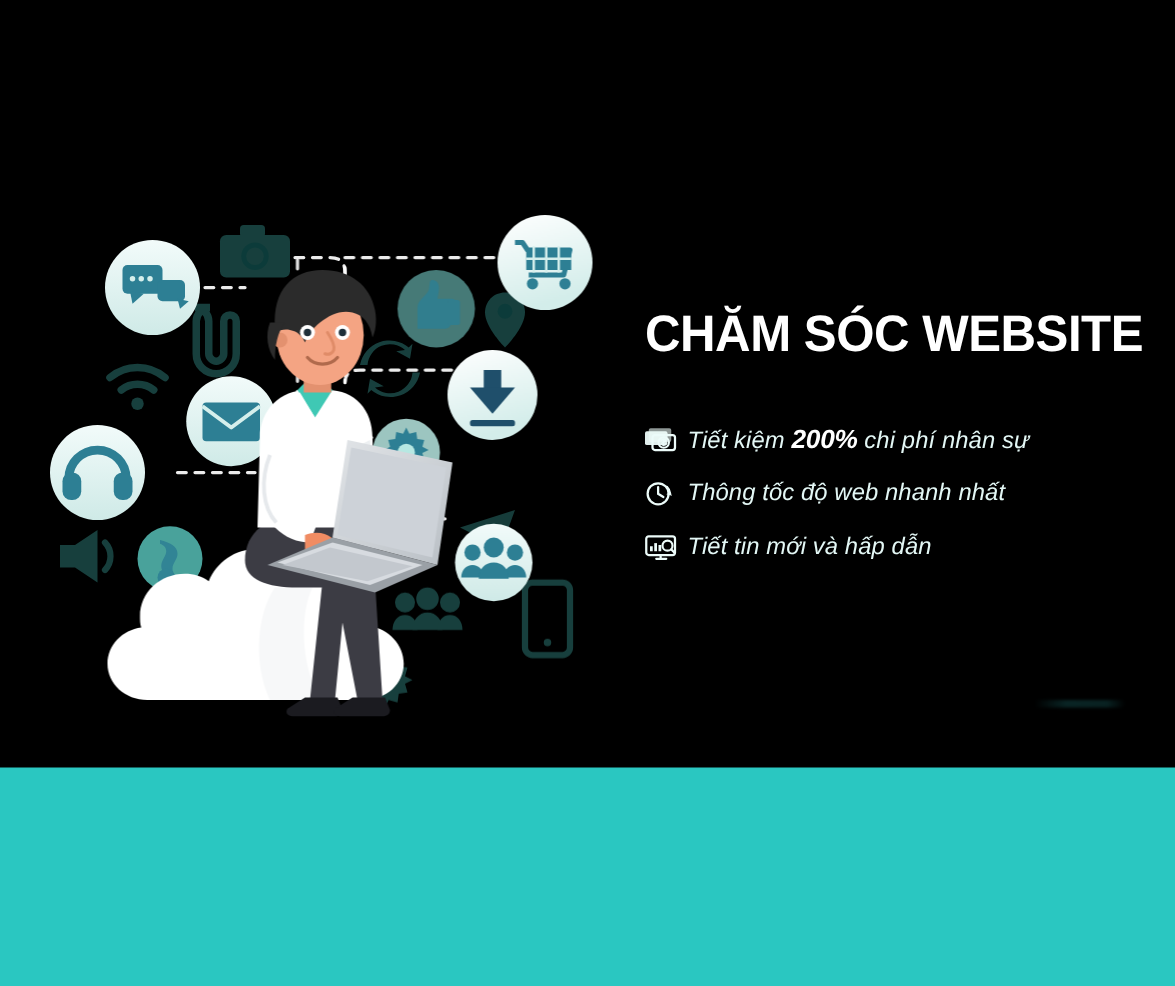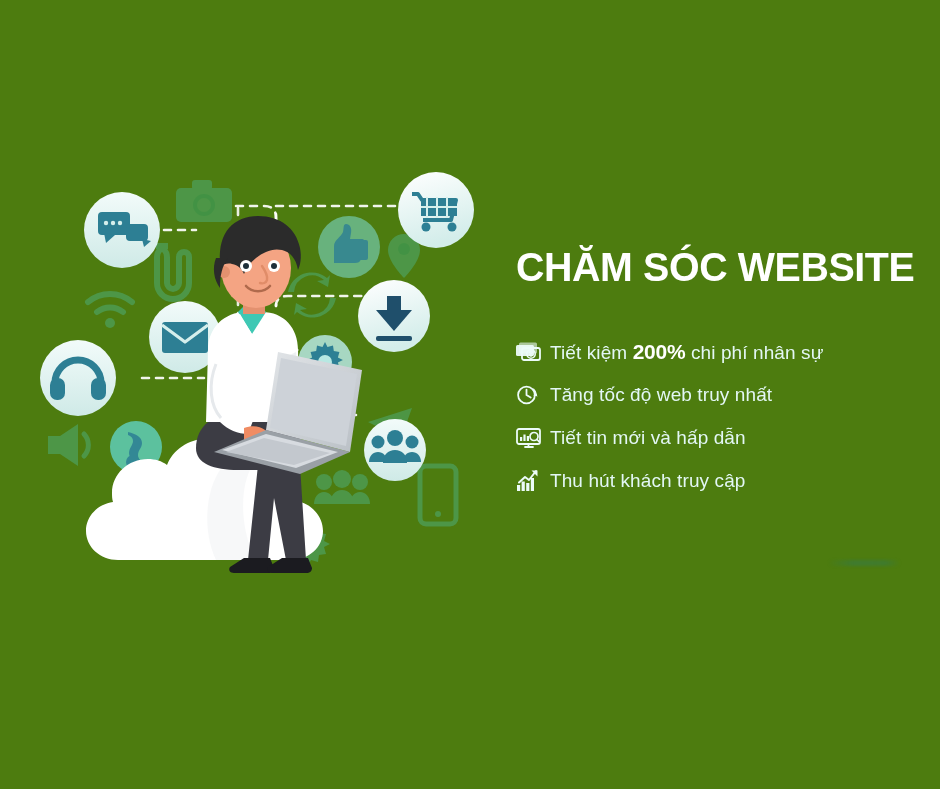--- a/index.html
+++ b/index.html
@@ -2,21 +2,21 @@
 <html lang="vi"><head>
 <meta charset="utf-8">
 <title>Cham Soc Website Banner</title>
 <style>
   html,body{margin:0;padding:0;}
   body{
     width:940px;height:789px;overflow:hidden;
     background:#2ac7c1;
     font-family:"Liberation Sans","DejaVu Sans",sans-serif;
   }
-  .stage{position:relative;width:940px;height:789px;background:#4d7c0f;overflow:hidden;}
+  .stage{position:relative;width:940px;height:614px;background:#000000;overflow:hidden;}
 
   
   .illustration{position:absolute;left:0;top:0;width:500px;height:789px;}
   .illustration svg{position:absolute;left:0;top:0;}
 
   
   .content{
     position:absolute;left:516px;top:246px;width:410px;
   }
   .headline{
@@ -27,20 +27,21 @@
     color:#ffffff;
     line-height:1.06;
     white-space:nowrap;
     transform:scaleX(0.96);
     transform-origin:left center;
   }
 
   .feature-list{
     list-style:none;margin:0;padding:0;
     margin-top:41px;
+    font-style:italic;
   }
   .feature-item{
     display:flex;align-items:center;
     height:43px;
     margin-bottom:0px;
   }
   .feature-icon{
     width:34px;min-width:34px;height:26px;
     display:flex;align-items:center;justify-content:flex-start;
     color:#ecfbf9;
@@ -350,51 +351,38 @@
 
       <li class="feature-item">
         <span class="feature-icon">
           <svg width="24" height="23" viewBox="0 0 24 23" fill="none" stroke="currentColor" stroke-width="1.8">
             <circle cx="10.5" cy="12" r="8.4"></circle>
             <path d="M10.5 6.6V12l4.2 2.6" stroke-linecap="round"></path>
             <path d="M17.5 6.5a8.5 8.5 0 0 1 2.6 5.4" stroke-linecap="round"></path>
             <path d="M21.6 13.6l-1.6-3.2-3 1.9z" fill="currentColor" stroke="none"></path>
           </svg>
         </span>
-        <span class="feature-text">Tăng tốc độ web truy nhất</span>
+        <span class="feature-text">Thông tốc độ web nhanh nhất</span>
       </li>
 
       <li class="feature-item">
         <span class="feature-icon">
           <svg width="26" height="22" viewBox="0 0 26 22" fill="none" stroke="currentColor" stroke-width="1.8">
             <rect x="1" y="2" width="23" height="15" rx="2"></rect>
             <path d="M9 20h8M12.5 17v3" stroke-linecap="round"></path>
             <g fill="currentColor" stroke="none">
               <rect x="4" y="10" width="2.2" height="4"></rect>
               <rect x="7.4" y="7.5" width="2.2" height="6.5"></rect>
               <rect x="10.8" y="9" width="2.2" height="5"></rect>
             </g>
             <circle cx="18" cy="9.5" r="4" stroke-width="1.7"></circle>
             <path d="M21 12.5l2.2 2.2" stroke-linecap="round" stroke-width="1.7"></path>
           </svg>
         </span>
         <span class="feature-text">Tiết tin mới và hấp dẫn</span>
       </li>
 
-      <li class="feature-item">
-        <span class="feature-icon">
-          <svg width="24" height="23" viewBox="0 0 24 23" fill="currentColor">
-            <rect x="1" y="16" width="3.2" height="6"></rect>
-            <rect x="5.6" y="12.5" width="3.2" height="9.5"></rect>
-            <rect x="10.2" y="14" width="3.2" height="8"></rect>
-            <rect x="14.8" y="9" width="3.2" height="13"></rect>
-            <path d="M3 13.5 L9 8 L13 11 L20 2" fill="none" stroke="currentColor" stroke-width="2" stroke-linecap="round" stroke-linejoin="round"></path>
-            <path d="M15.5 1.5h6v6z"></path>
-          </svg>
-        </span>
-        <span class="feature-text">Thu hút khách truy cập</span>
-      </li>
 
 
     </ul>
   </div>
 
 </div>
 
 </body></html>

